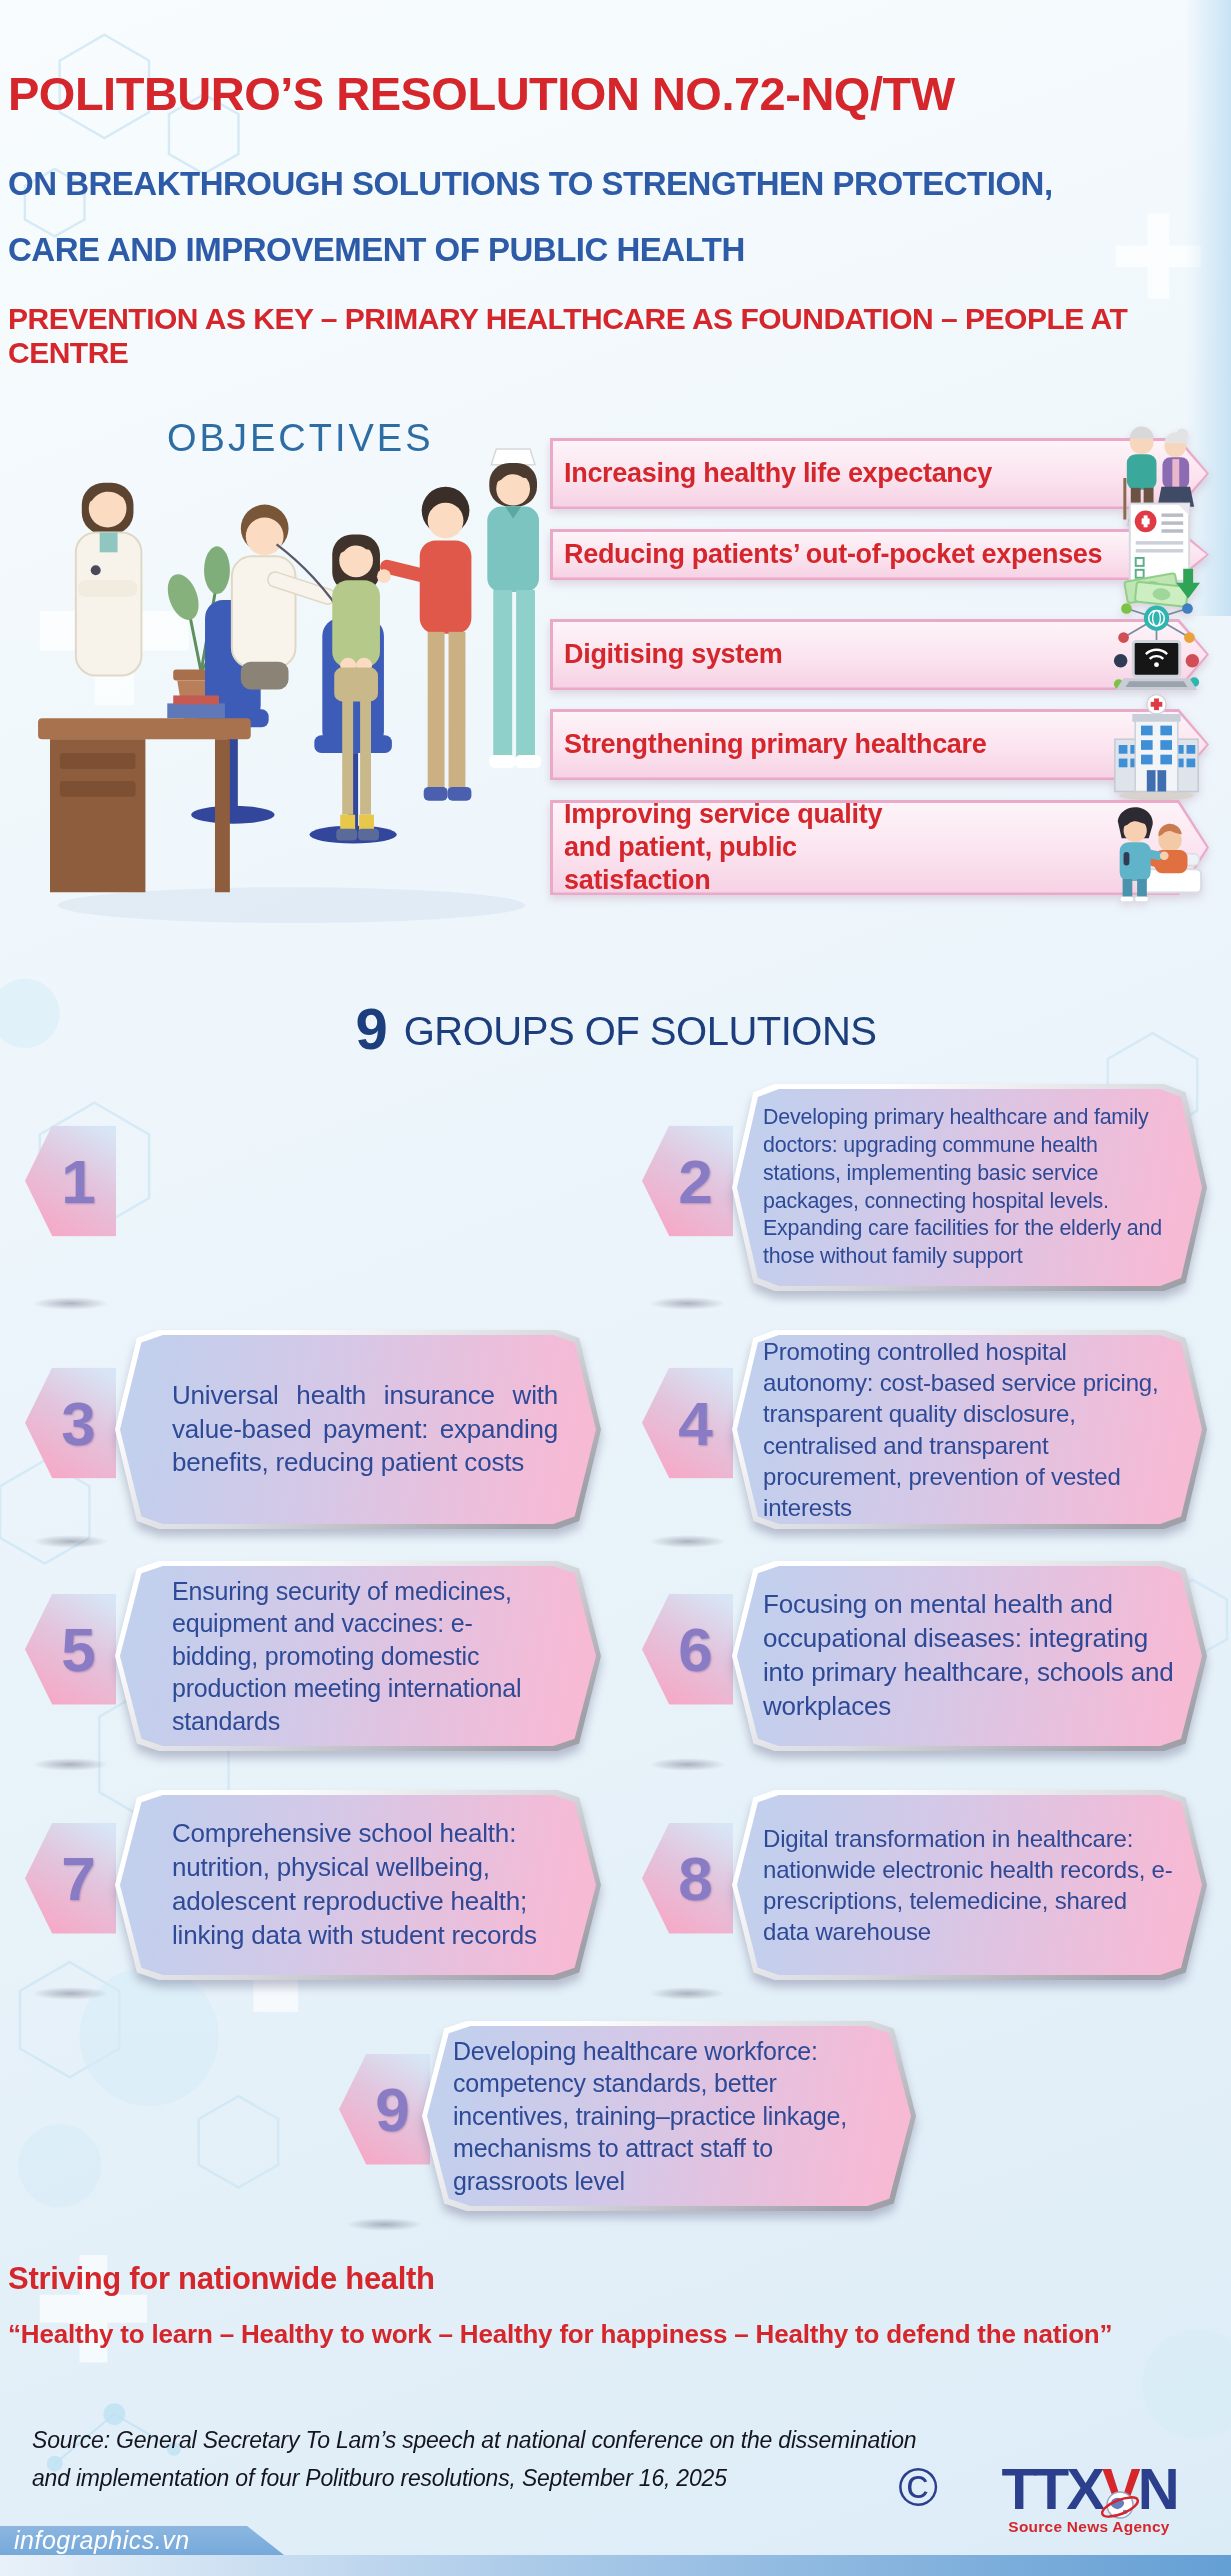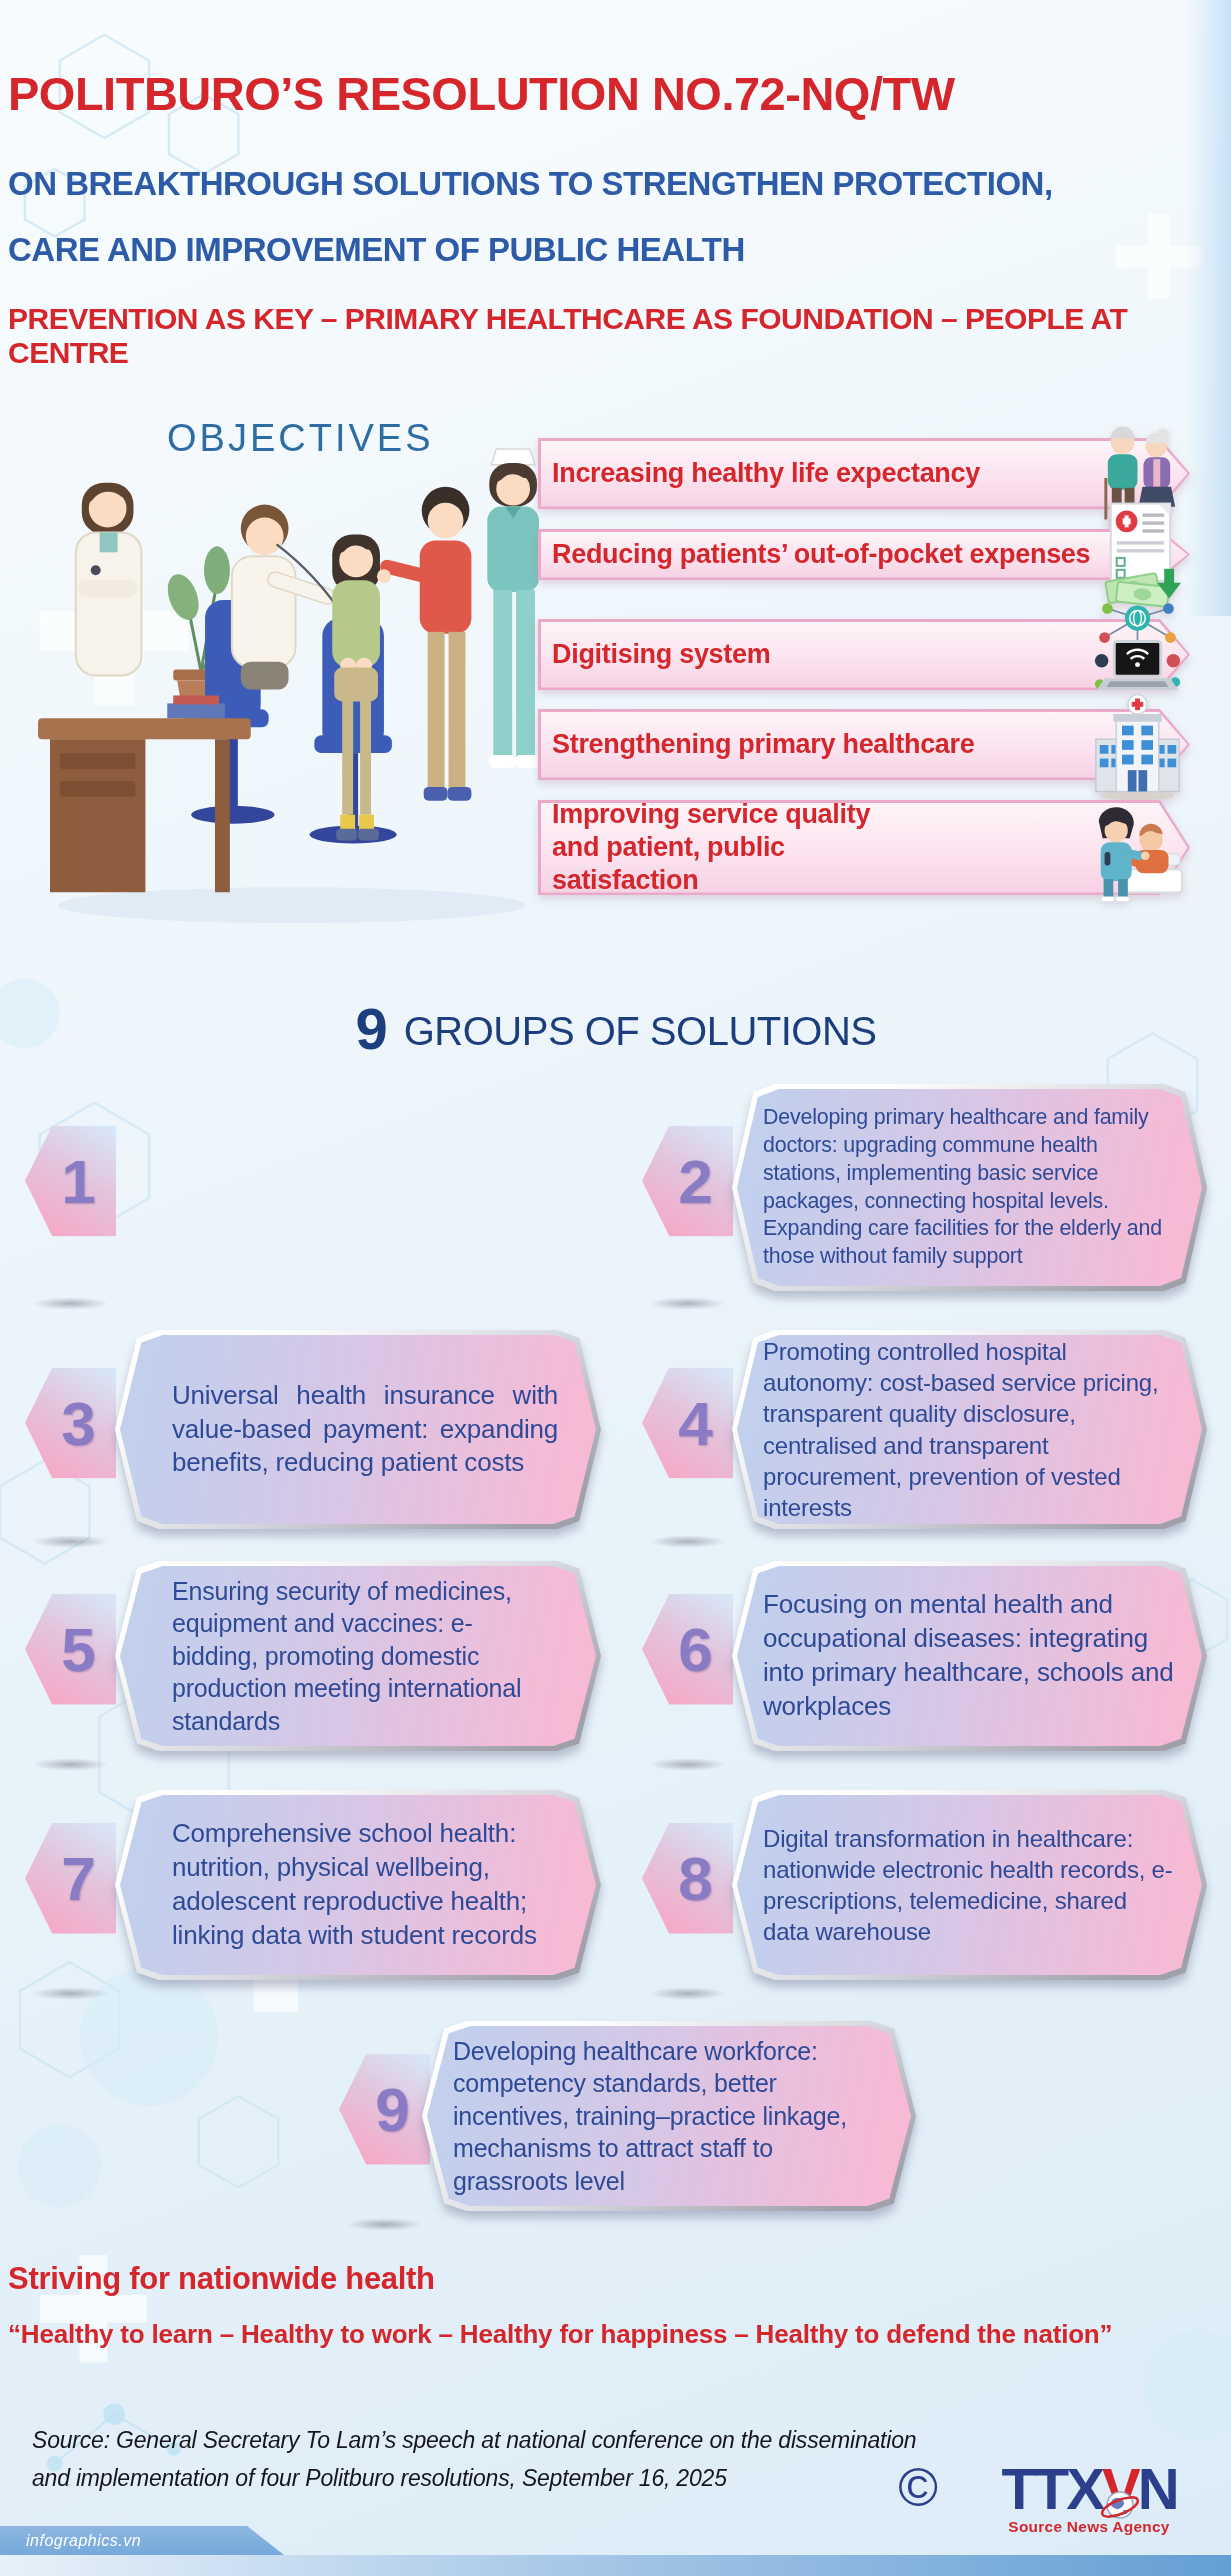--- a/index.html
+++ b/index.html
@@ -14,21 +14,21 @@
     background:linear-gradient(90deg,rgba(190,222,243,0),#bcdcf2);opacity:.8;}
   
   .ctext{position:absolute;left:8px;width:100%;text-align:left;}
   .title{top:66px;font-size:47px;font-weight:bold;color:#d5262c;letter-spacing:-0.5px;}
   .sub{font-size:33px;font-weight:bold;color:#2d5ba7;letter-spacing:-0.5px;}
   .sub1{top:165px;}  .sub2{top:231px;}
   .slogan{top:302px;font-size:30px;font-weight:bold;color:#d5262c;letter-spacing:-0.5px;}
   
   .obj-heading{position:absolute;left:167px;top:417px;font-size:38px;color:#2e6da4;letter-spacing:3px;}
   .illus{position:absolute;left:28px;top:443px;width:529px;height:489px;}
-  .banner{position:absolute;left:538px;width:652px;filter:drop-shadow(0 4px 4px rgba(170,120,150,.28));}
+  .banner{position:absolute;left:550px;width:652px;filter:drop-shadow(0 4px 4px rgba(170,120,150,.28));padding-left:7px;}
   .b1{top:438px;height:71px;} .b2{top:529px;height:51px;} .b3{top:619px;height:71px;}
   .b4{top:709px;height:71px;} .b5{top:800px;height:95px;}
   .banner-shape{position:absolute;inset:0;background:#eaa9c8;
     clip-path:polygon(0 0,calc(100% - 30px) 0,100% 50%,calc(100% - 30px) 100%,0 100%);}
   .banner-fill{position:absolute;inset:2.5px;background:linear-gradient(180deg,#fdf4f8 0%,#fbe3ef 55%,#f6d2e4 100%);
     clip-path:polygon(0 0,calc(100% - 29px) 0,100% 50%,calc(100% - 29px) 100%,0 100%);}
   .banner-label{position:absolute;left:14px;top:0;height:100%;display:flex;align-items:center;
     font-size:27px;font-weight:bold;color:#d5262c;letter-spacing:-0.3px;line-height:1.22;z-index:2;}
   .b5 .banner-label{width:358px;}
   .banner-icon{position:absolute;right:6px;top:50%;transform:translateY(-50%);width:93px;height:115px;z-index:3;}
@@ -65,21 +65,21 @@
   .quote{top:2319px;font-size:26px;font-weight:bold;color:#d5262c;letter-spacing:-0.2px;}
   .source{position:absolute;left:32px;top:2422px;font-size:23px;font-style:italic;
     color:#15151f;line-height:1.65;letter-spacing:-0.2px;}
   
   .footer-strip{position:absolute;left:0;bottom:0;width:100%;height:21px;
     background:linear-gradient(90deg,#e8f1f9 0%,#a9c9e8 45%,#649fd4 100%);}
   .footer-band{position:absolute;left:0;bottom:21px;width:284px;height:29px;
     background:linear-gradient(180deg,#8cb6e0,#76a9da);
     clip-path:polygon(0 0,87% 0,100% 100%,0 100%);
     display:flex;align-items:center;}
-  .site{color:#ffffff;font-size:16px;font-style:italic;padding-left:26px;letter-spacing:0.5px;}
+  .site{color:#ffffff;font-size:25px;font-style:italic;padding-left:14px;letter-spacing:0.5px;}
   .copyright{position:absolute;right:294px;bottom:62px;font-size:54px;color:#2b3f8c;line-height:1;}
   .logo{position:absolute;right:16px;bottom:40px;width:254px;text-align:center;z-index:5;}
   .logo-text{position:relative;font-size:58px;font-weight:bold;letter-spacing:-3px;color:#2b3f8c;line-height:1;}
   .logo-text .v{color:#d5262c;}
   .logo-globe{position:absolute;left:137px;top:26px;width:42px;height:42px;}
   .logo-caption{color:#d5262c;font-size:15.4px;font-weight:bold;margin-top:0px;letter-spacing:0.3px;}
 </style>
 </head>
 <body>
 

